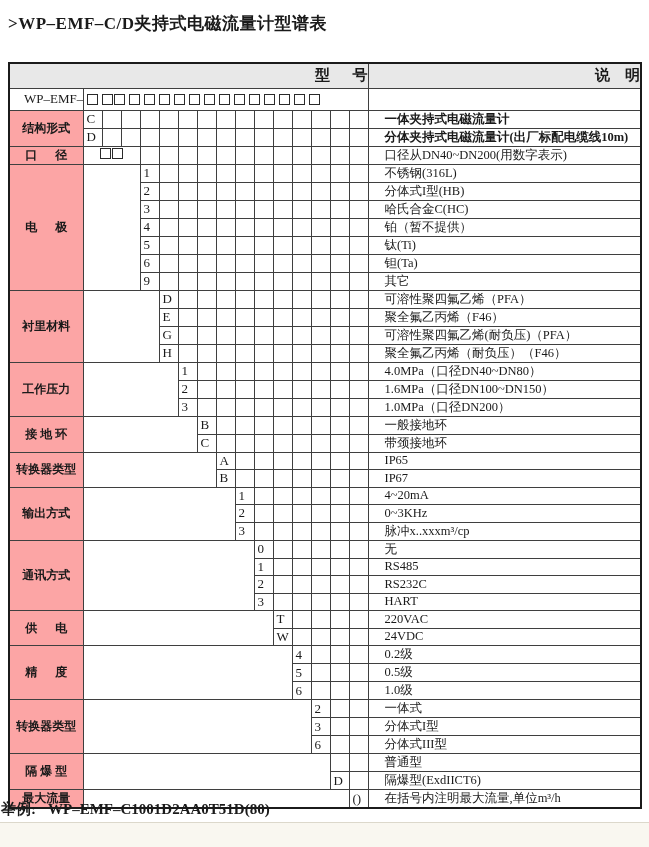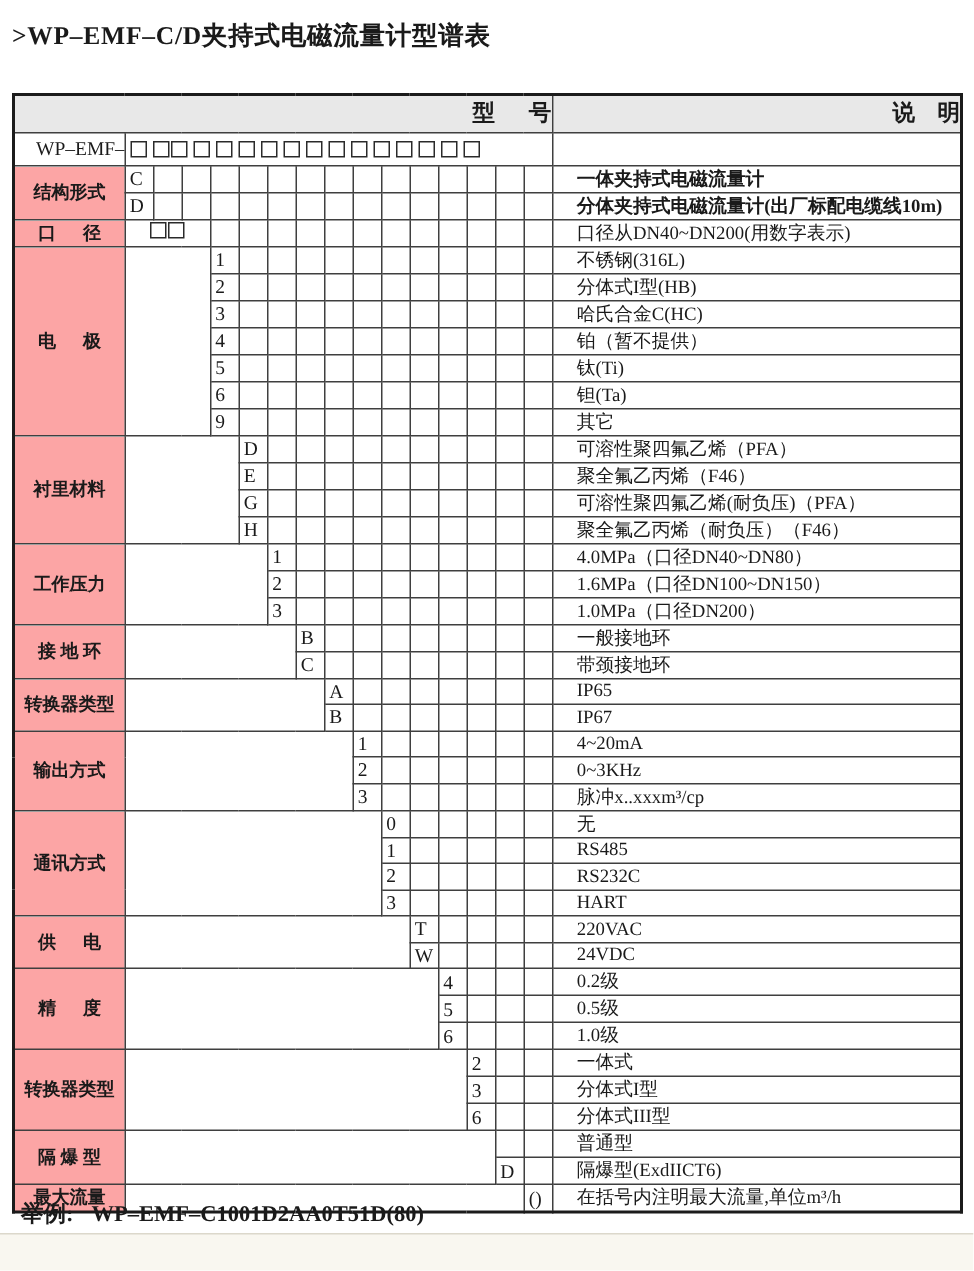--- a/index.html
+++ b/index.html
@@ -28,21 +28,21 @@
   .boxflex{display:flex;align-items:center;}
   .bgrp{display:inline-flex;gap:1px;margin-right:4px;}
   .box{display:inline-block;width:9px;height:9px;border:1.5px solid #2a2a2a;background:#fff;flex:none;}
   .cat{background:#fca5a5;font-weight:bold;font-size:12px;text-align:center;white-space:pre;}
   .code{font-size:13px;text-align:left;padding-left:3px;white-space:nowrap;}
   .code.cbox{text-align:center;padding-left:0;}
   .desc{font-size:12.5px;padding-left:16px;white-space:nowrap;margin-top:32px;}
   .desc.b{font-weight:bold;}
   .empty{background:#fff;}
   .example{
-    position:absolute;left:14px;top:800px;
+    position:absolute;left:1px;top:800px;
     font-size:15px;font-weight:bold;white-space:pre;
   }
   .example .val{margin-left:12px;}
   .bottom-strip{
     position:absolute;left:0;top:822px;width:649px;height:25px;
     background:#f9f7f0;border-top:1px solid #dcd8cb;
   }
 </style>
 </head>
 <body>

